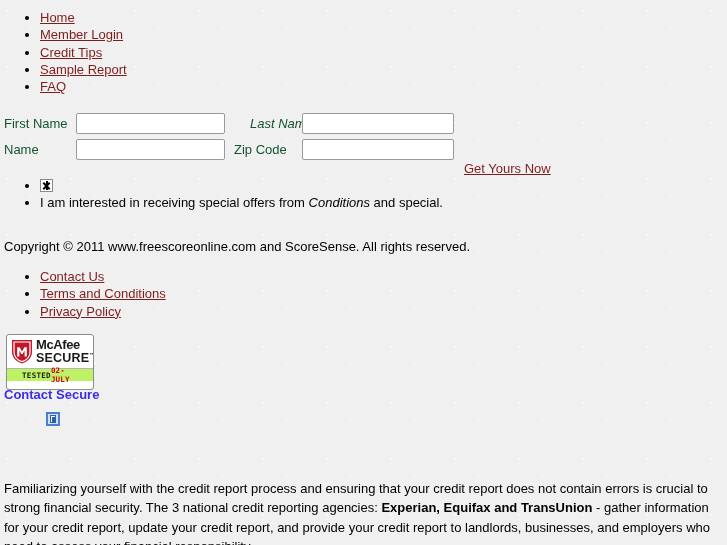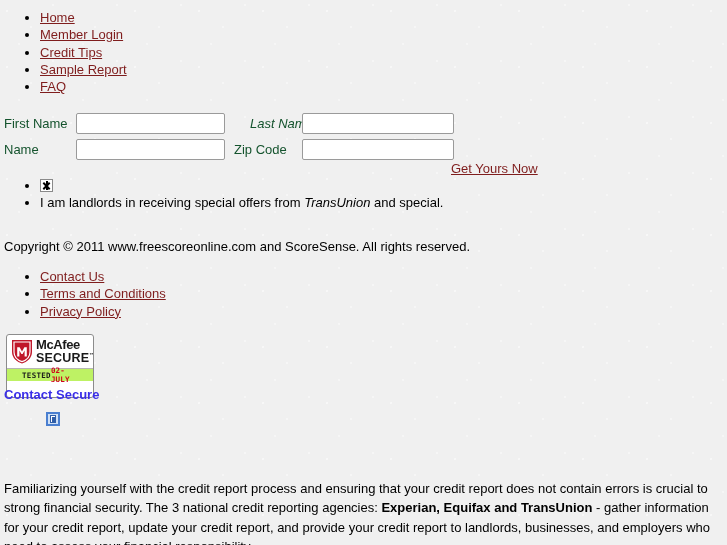--- a/index.html
+++ b/index.html
@@ -79,21 +79,21 @@
   #in-first  { left: 76px; top: 0px; width: 149px; }
   #lbl-last  { left: 250px; top: 0px; font-style: italic; }
   #in-last   { left: 302px; top: 0px; width: 152px; }
   #lbl-email { left: 4px;  top: 26px; }
   #in-email  { left: 76px; top: 26px; width: 149px; }
   #lbl-zip   { left: 234px; top: 26px; }
   #in-zip    { left: 302px; top: 26px; width: 152px; }
 
   #get-yours-now {
     position: absolute;
-    left: 451px;
+    left: 464px;
     top: 48px;
     font-size: 13px;
   }
 
   
   #offers-list {
     position: absolute;
     left: 0;
     top: 177px;
     padding: 0 0 0 40px;
@@ -147,21 +147,21 @@
 
   
   #footer-links { position: absolute; left: 0; top: 268px; }
 
   
   #mcafee-badge {
     position: absolute;
     left: 6px;
     top: 334px;
     width: 88px;
-    height: 64px;
+    height: 56px;
     background: #ffffff;
     border: 1px solid #8c8c8c;
     border-radius: 3px;
     box-sizing: border-box;
     overflow: hidden;
   }
   .badge-top {
     height: 33px;
     display: flex;
     align-items: center;
@@ -315,21 +315,21 @@
     <input class="txtinput" id="in-zip" type="text" placeholder="" style="">
 
     <a class="link" id="get-yours-now" href="#">Get Yours Now</a>
   </div>
 
   <ul id="offers-list">
     <li class="cbrow">
       <span class="broken-img"><i></i></span>
     </li>
     <li>
-      <span class="offer-text"><span>I am landlords in receiving special offers from </span><em>TransUnion</em><span> and special.</span></span>
+      <span class="offer-text"><span>I am interested in receiving special offers from </span><em>Conditions</em><span> and special.</span></span>
     </li>
   </ul>
 
   <div id="copyright">Copyright © 2011 www.freescoreonline.com and ScoreSense. All rights reserved.</div>
 
   <ul class="navlist" id="footer-links">
     <li>
       <a class="link" href="#">Contact Us</a>
     </li>
     <li>

